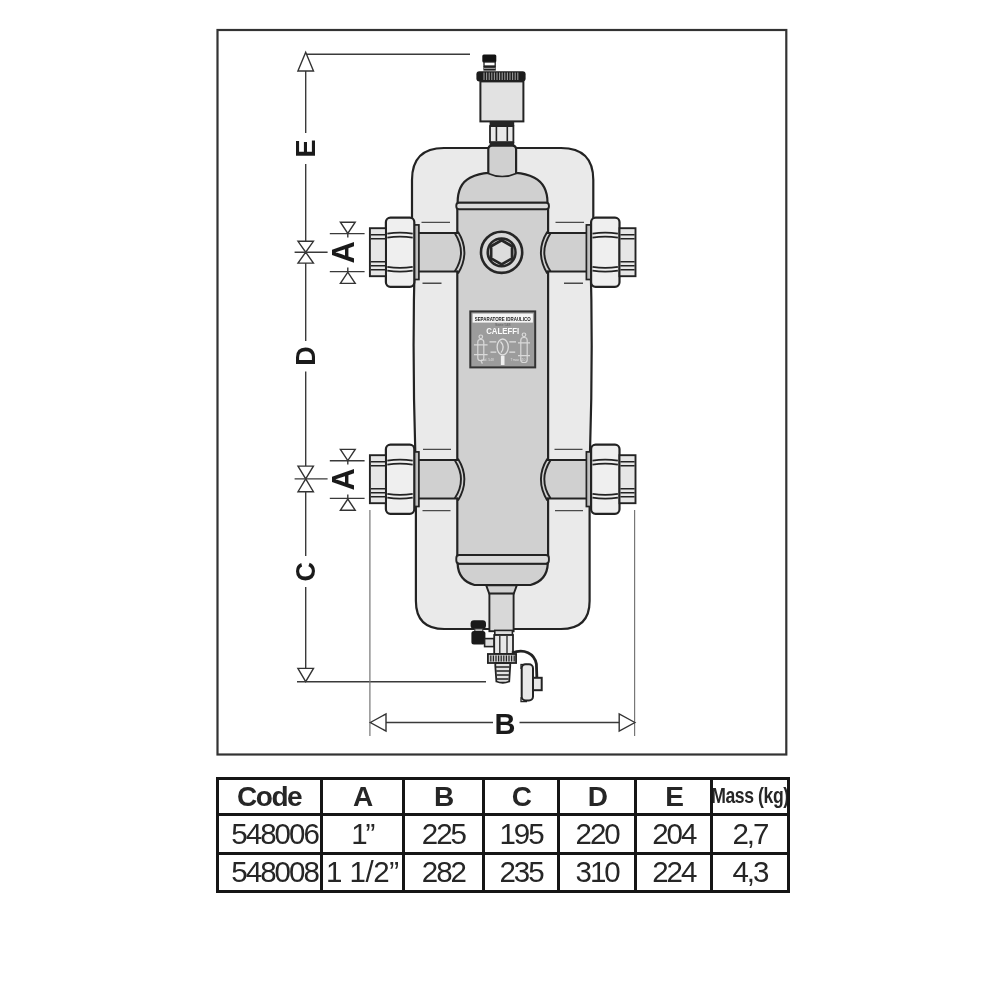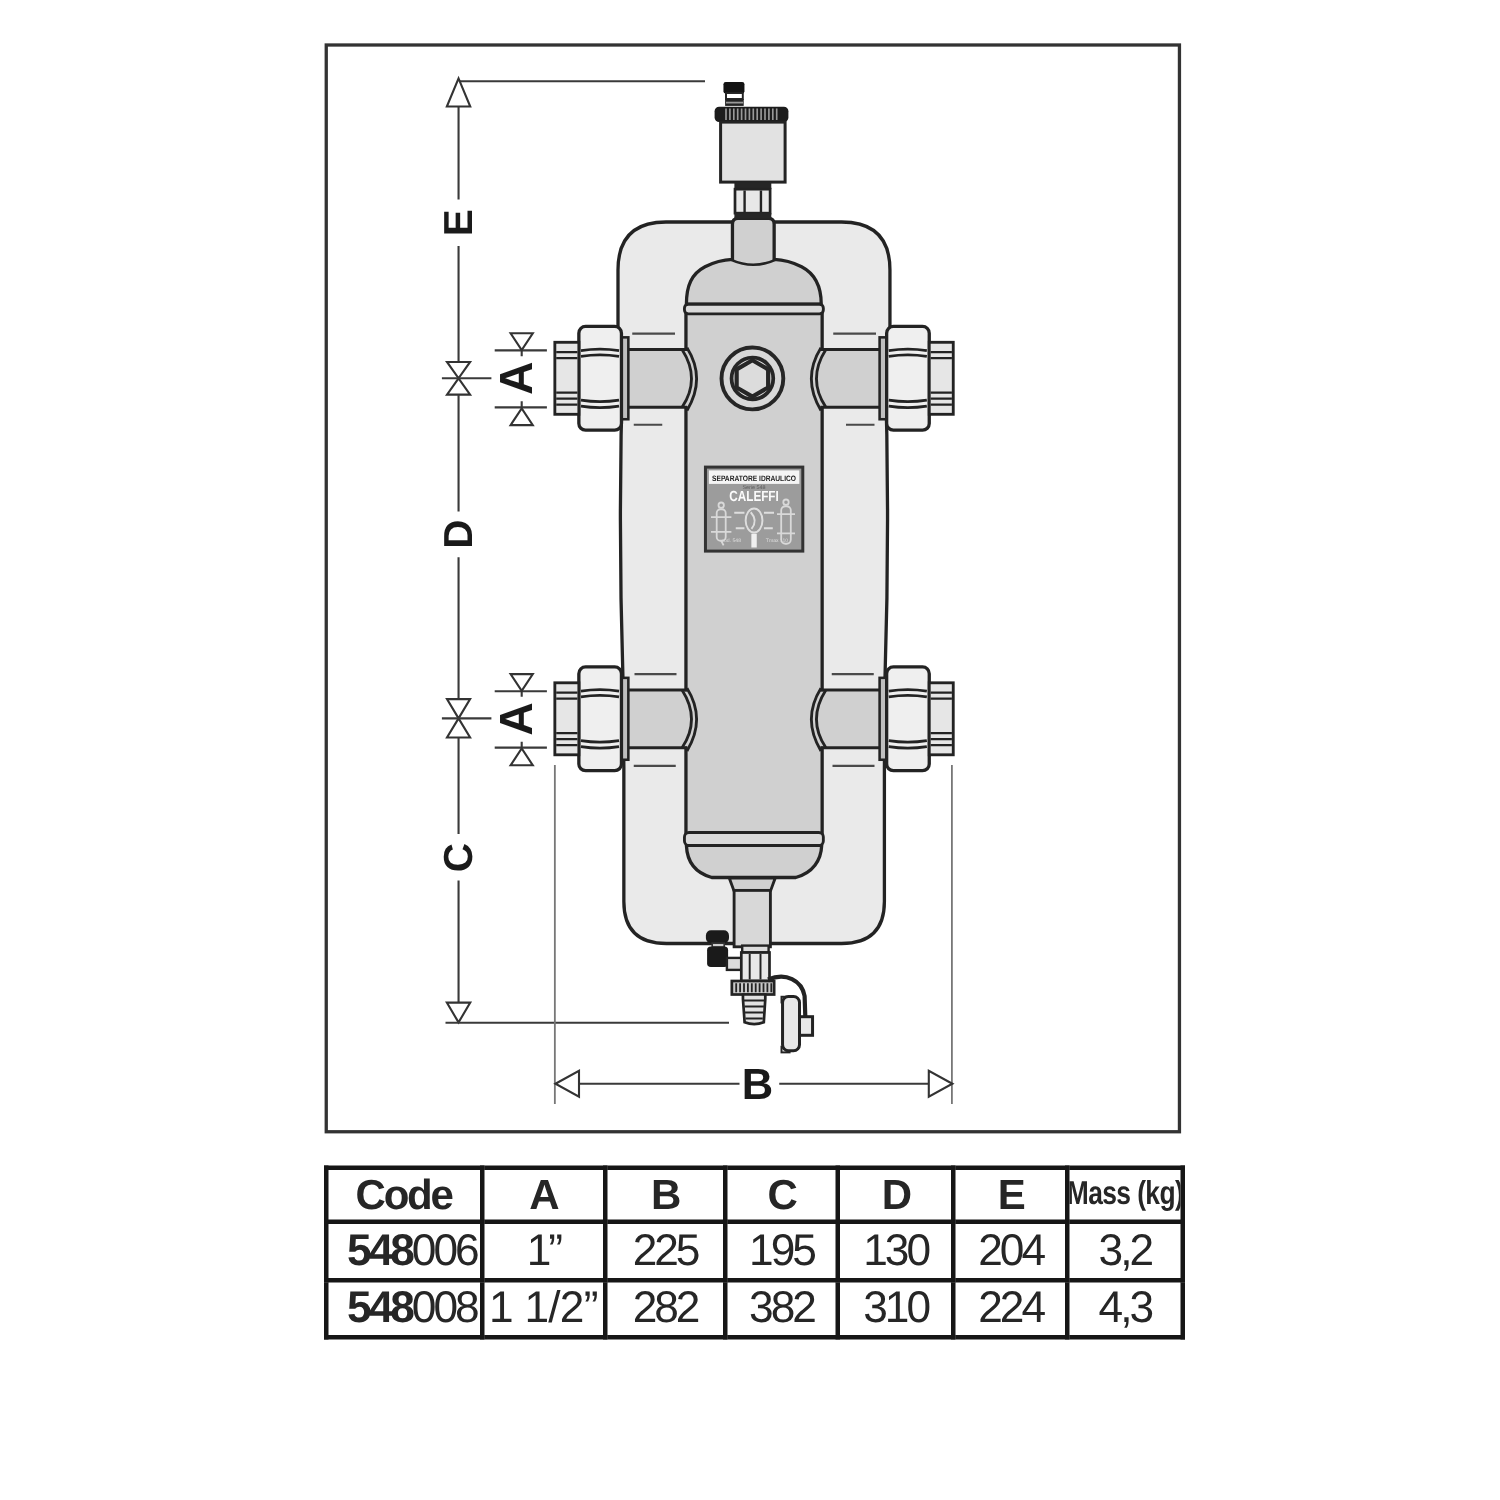--- a/index.html
+++ b/index.html
@@ -6,21 +6,21 @@
 body{width:1000px;height:1000px;font-family:"Liberation Sans",sans-serif;}
 #wrap{position:relative;width:1000px;height:1000px;transform:translateZ(0);will-change:transform;}
 svg{position:absolute;left:0;top:0;}
 table{position:absolute;left:215.5px;top:777px;width:574px;border-collapse:collapse;table-layout:fixed;color:#262626;}
 td,th{border:3px solid #161616;text-align:center;vertical-align:middle;padding:0;overflow:hidden;white-space:nowrap;}
 th{font-size:28px;font-weight:bold;height:33px;letter-spacing:-1.5px;}
 td{font-size:29.5px;font-weight:normal;height:35.5px;letter-spacing:-2px;}
 .frac{letter-spacing:-0.5px;}
 .mk{position:relative;margin-left:32px;}
 .mk span{display:inline-block;position:absolute;left:50%;top:50%;transform:translate(-50%,-54%) scaleX(0.8);font-size:22px;letter-spacing:-0.5px;white-space:nowrap;}
-b{font-weight:bold;margin-left:11px;}
+b{font-weight:normal;margin-left:11px;}
 </style>
 </head>
 <body>
 <div id="wrap">
 <svg width="1000" height="1000" viewBox="0 0 1000 1000">
 
 <rect x="217.5" y="30" width="568.8" height="724.5" fill="none" stroke="#333333" stroke-width="2.2"></rect>
 <g id="device">
 
 <path d="M 412,230 L 412,180 Q 412,148 444,148 L 561,148 Q 593.3,148 593.3,180 L 593.3,230 L 590,240 Q 593.4,346 590,452 L 589.6,512 L 589.6,601 Q 589.6,629 561,629 L 444.3,629 Q 415.9,629 415.9,601 L 415.9,512 L 415.3,452 Q 411.9,346 415.3,240 L 412,230 Z" fill="#eaeaea" stroke="#232323" stroke-width="2.2"></path>
@@ -248,31 +248,31 @@
           <th class="mk">
             <span>Mass (kg)</span>
           </th>
         </tr>
 
 <tr>
           <td><b>548</b>006</td>
           <td>1”</td>
           <td>225</td>
           <td>195</td>
-          <td>130</td>
+          <td>220</td>
           <td>204</td>
-          <td>3,2</td>
+          <td>2,7</td>
         </tr>
 
 
 <tr>
           <td><b>548</b>008</td>
           <td class="frac">1 1/2”</td>
           <td>282</td>
-          <td>382</td>
+          <td>235</td>
           <td>310</td>
           <td>224</td>
           <td>4,3</td>
         </tr>
 
 </tbody>
     </table>
 </div>
 
 </body></html>

